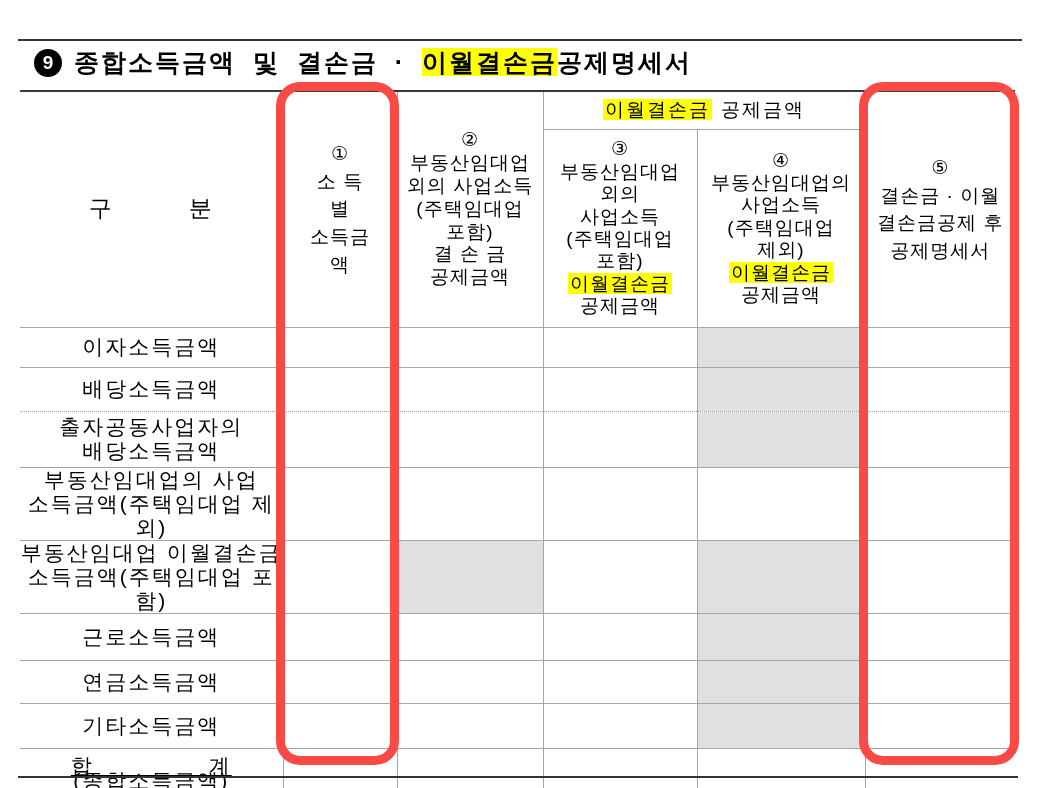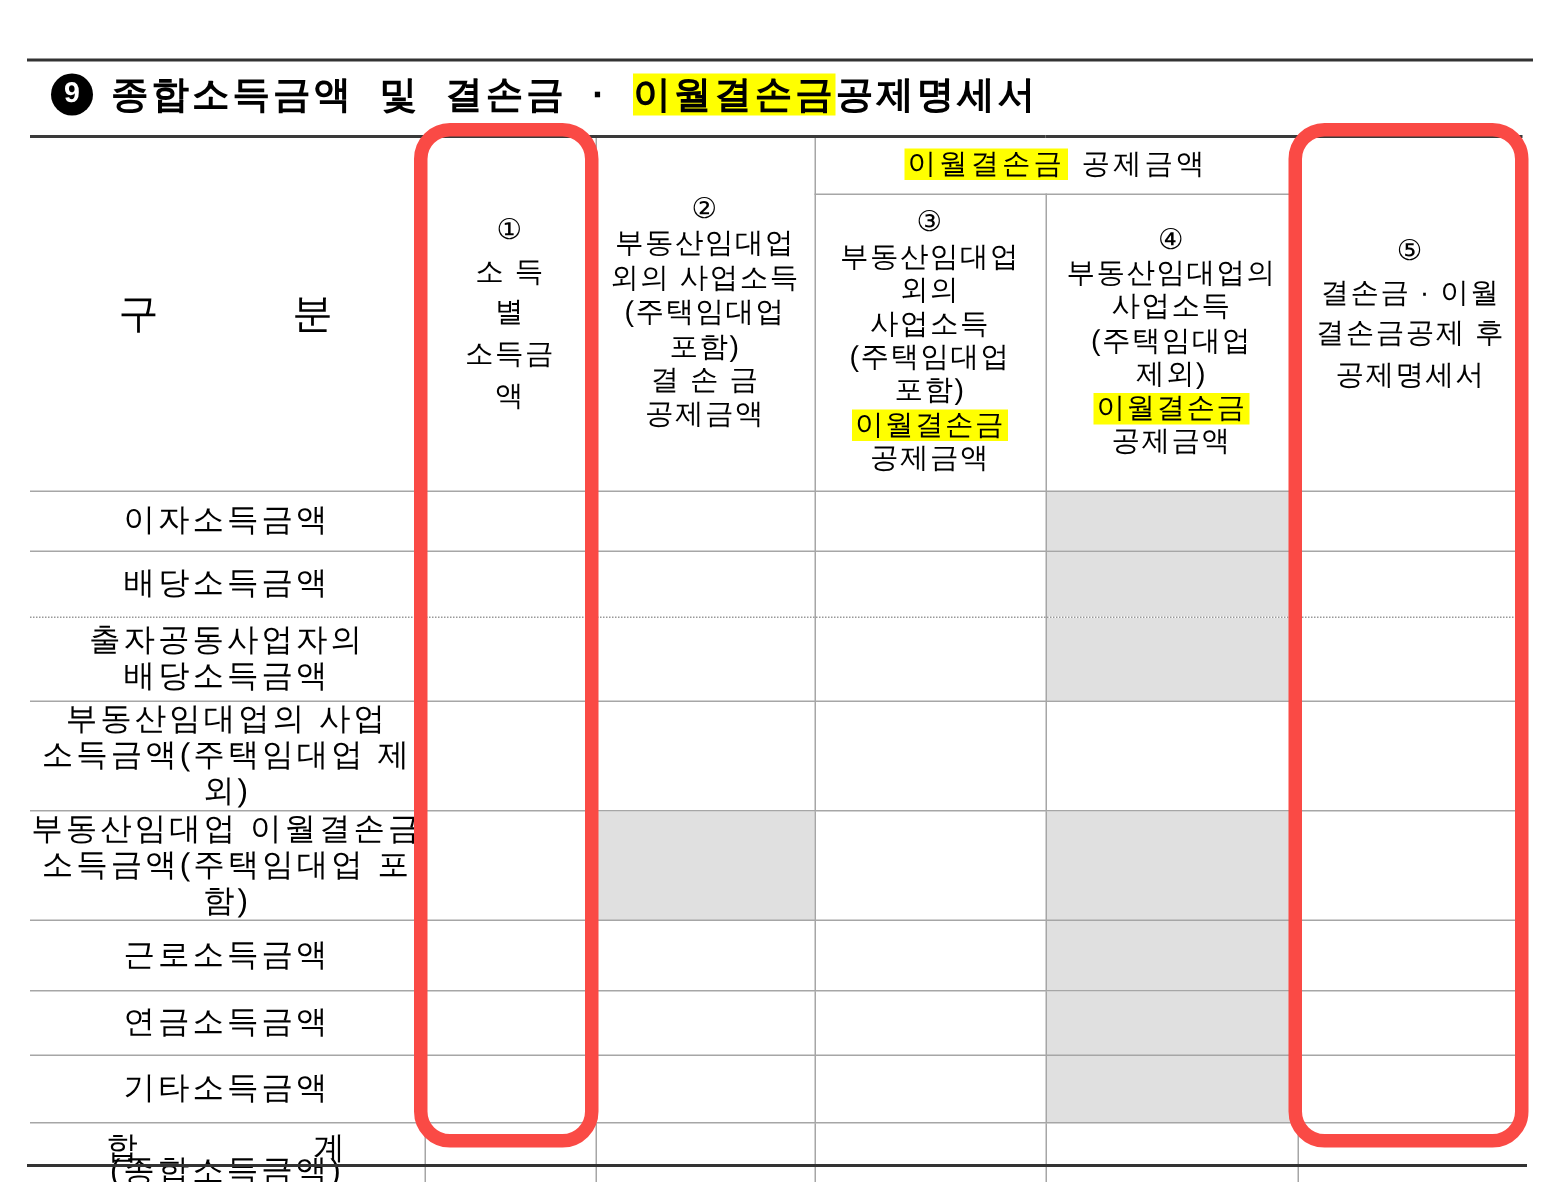--- a/index.html
+++ b/index.html
@@ -24,21 +24,21 @@
         font-weight:normal;overflow:hidden;}
   tr > *:first-child{border-left:0;}
   tr > *:last-child{border-right:0;}
   thead tr.hA > *{border-top:2px solid #3a3a3a;}
   tbody tr:last-child td{border-bottom:2px solid #3a3a3a;}
 
   thead tr.hA{height:38px;}
   thead tr.hB{height:198px;}
   thead th{font-size:19px;line-height:1.2;letter-spacing:1px;}
   th .ln{display:block;}
-  th.gubun{font-size:27px;letter-spacing:2px;}
+  th.gubun{font-size:23px;letter-spacing:2px;}
   th.c1 .ln{line-height:1.45;}
   th.c2 .ln{line-height:1.2;}
   th.c3 .ln,th.c4 .ln{line-height:1.18;}
   th.c5 .ln{line-height:1.45;}
   th .num{display:block;line-height:1.3;}
   .gh{font-size:19px;letter-spacing:2px;}
   .gh .rest{margin-left:9px;}
   th .hl{padding:0 2px;}
 
   tbody tr:nth-child(1){height:40px;}
@@ -46,21 +46,21 @@
   tbody tr:nth-child(3){height:56px;}
   tbody tr:nth-child(4){height:57px;}
   tbody tr:nth-child(5){height:50px;}
   tbody tr:nth-child(6){height:47px;}
   tbody tr:nth-child(7){height:43px;}
   tbody tr:nth-child(8){height:45px;}
   tbody tr:nth-child(9){height:50px;}
 
   td.lbl{font-size:21px;letter-spacing:2px;}
   td.lbl .l1,td.lbl .l2{display:block;line-height:1.15;text-align:center;}
-  tbody tr:nth-child(9) td.lbl .l1{line-height:1.0;}
+  tbody tr:nth-child(9) td.lbl .l1{line-height:1.0;text-decoration:underline;}
   tbody tr:nth-child(9) td.lbl .l2{margin-top:-7px;}
 
   td.shaded{background:var(--shade,#e0e0e0);}
   tr.dotted-top > *{border-top:1px dotted #999;}
   tr.dotted-bottom > *{border-bottom:1px dotted #999;}
 
   .redbox{position:absolute;box-sizing:border-box;border:9px solid var(--red,#fa4a45);
           border-radius:24px;pointer-events:none;z-index:5;background:transparent;}
   .redbox-1{left:276px;top:82px;width:123px;height:683px;}
   .redbox-2{left:859px;top:82px;width:160px;height:683px;}

